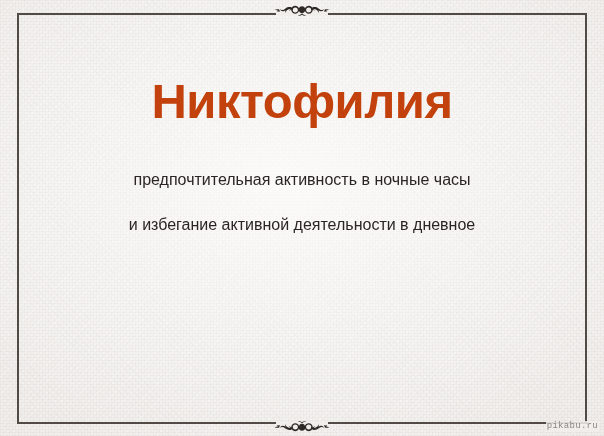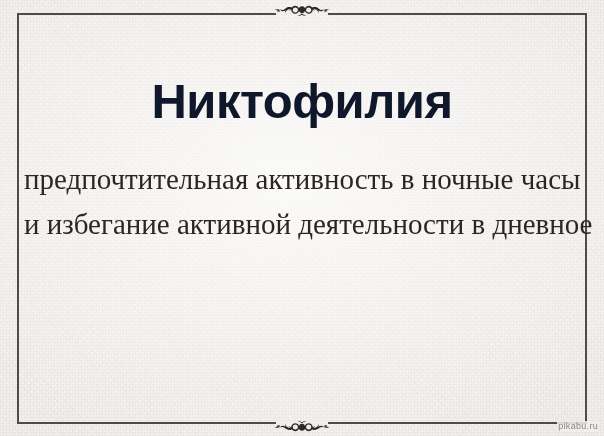--- a/index.html
+++ b/index.html
@@ -89,41 +89,41 @@
     align-items: center;
   }
 
   #title {
     margin-top: 63px;
     font-family: "Liberation Sans", sans-serif;
     font-weight: bold;
     font-size: 49px;
     line-height: 1.05;
     letter-spacing: -0.5px;
-    color: #0f172a;
+    color: #c2410c;
     white-space: nowrap;
   }
 
   #definition {
     margin-top: 30px;
     width: 556px;
     text-align: center;
-    font-family: Liberation Serif, serif;
-    font-size: 29px;
+    font-family: Liberation Sans, sans-serif;
+    font-size: 16px;
     line-height: 45px;
     color: #2b2623;
   }
   .def-line { display: block; white-space: nowrap; }
 
   
   #watermark {
     position: absolute;
     right: 5px;
     bottom: 4px;
-    font-family: Liberation Sans, sans-serif;
+    font-family: Liberation Mono, monospace;
     font-size: 9px;
     letter-spacing: .3px;
     color: #8d8781;
     background: rgba(241,239,236,.85);
     padding: 0 1px;
     line-height: 11px;
     text-align: right;
   }
 </style>
 </head>

